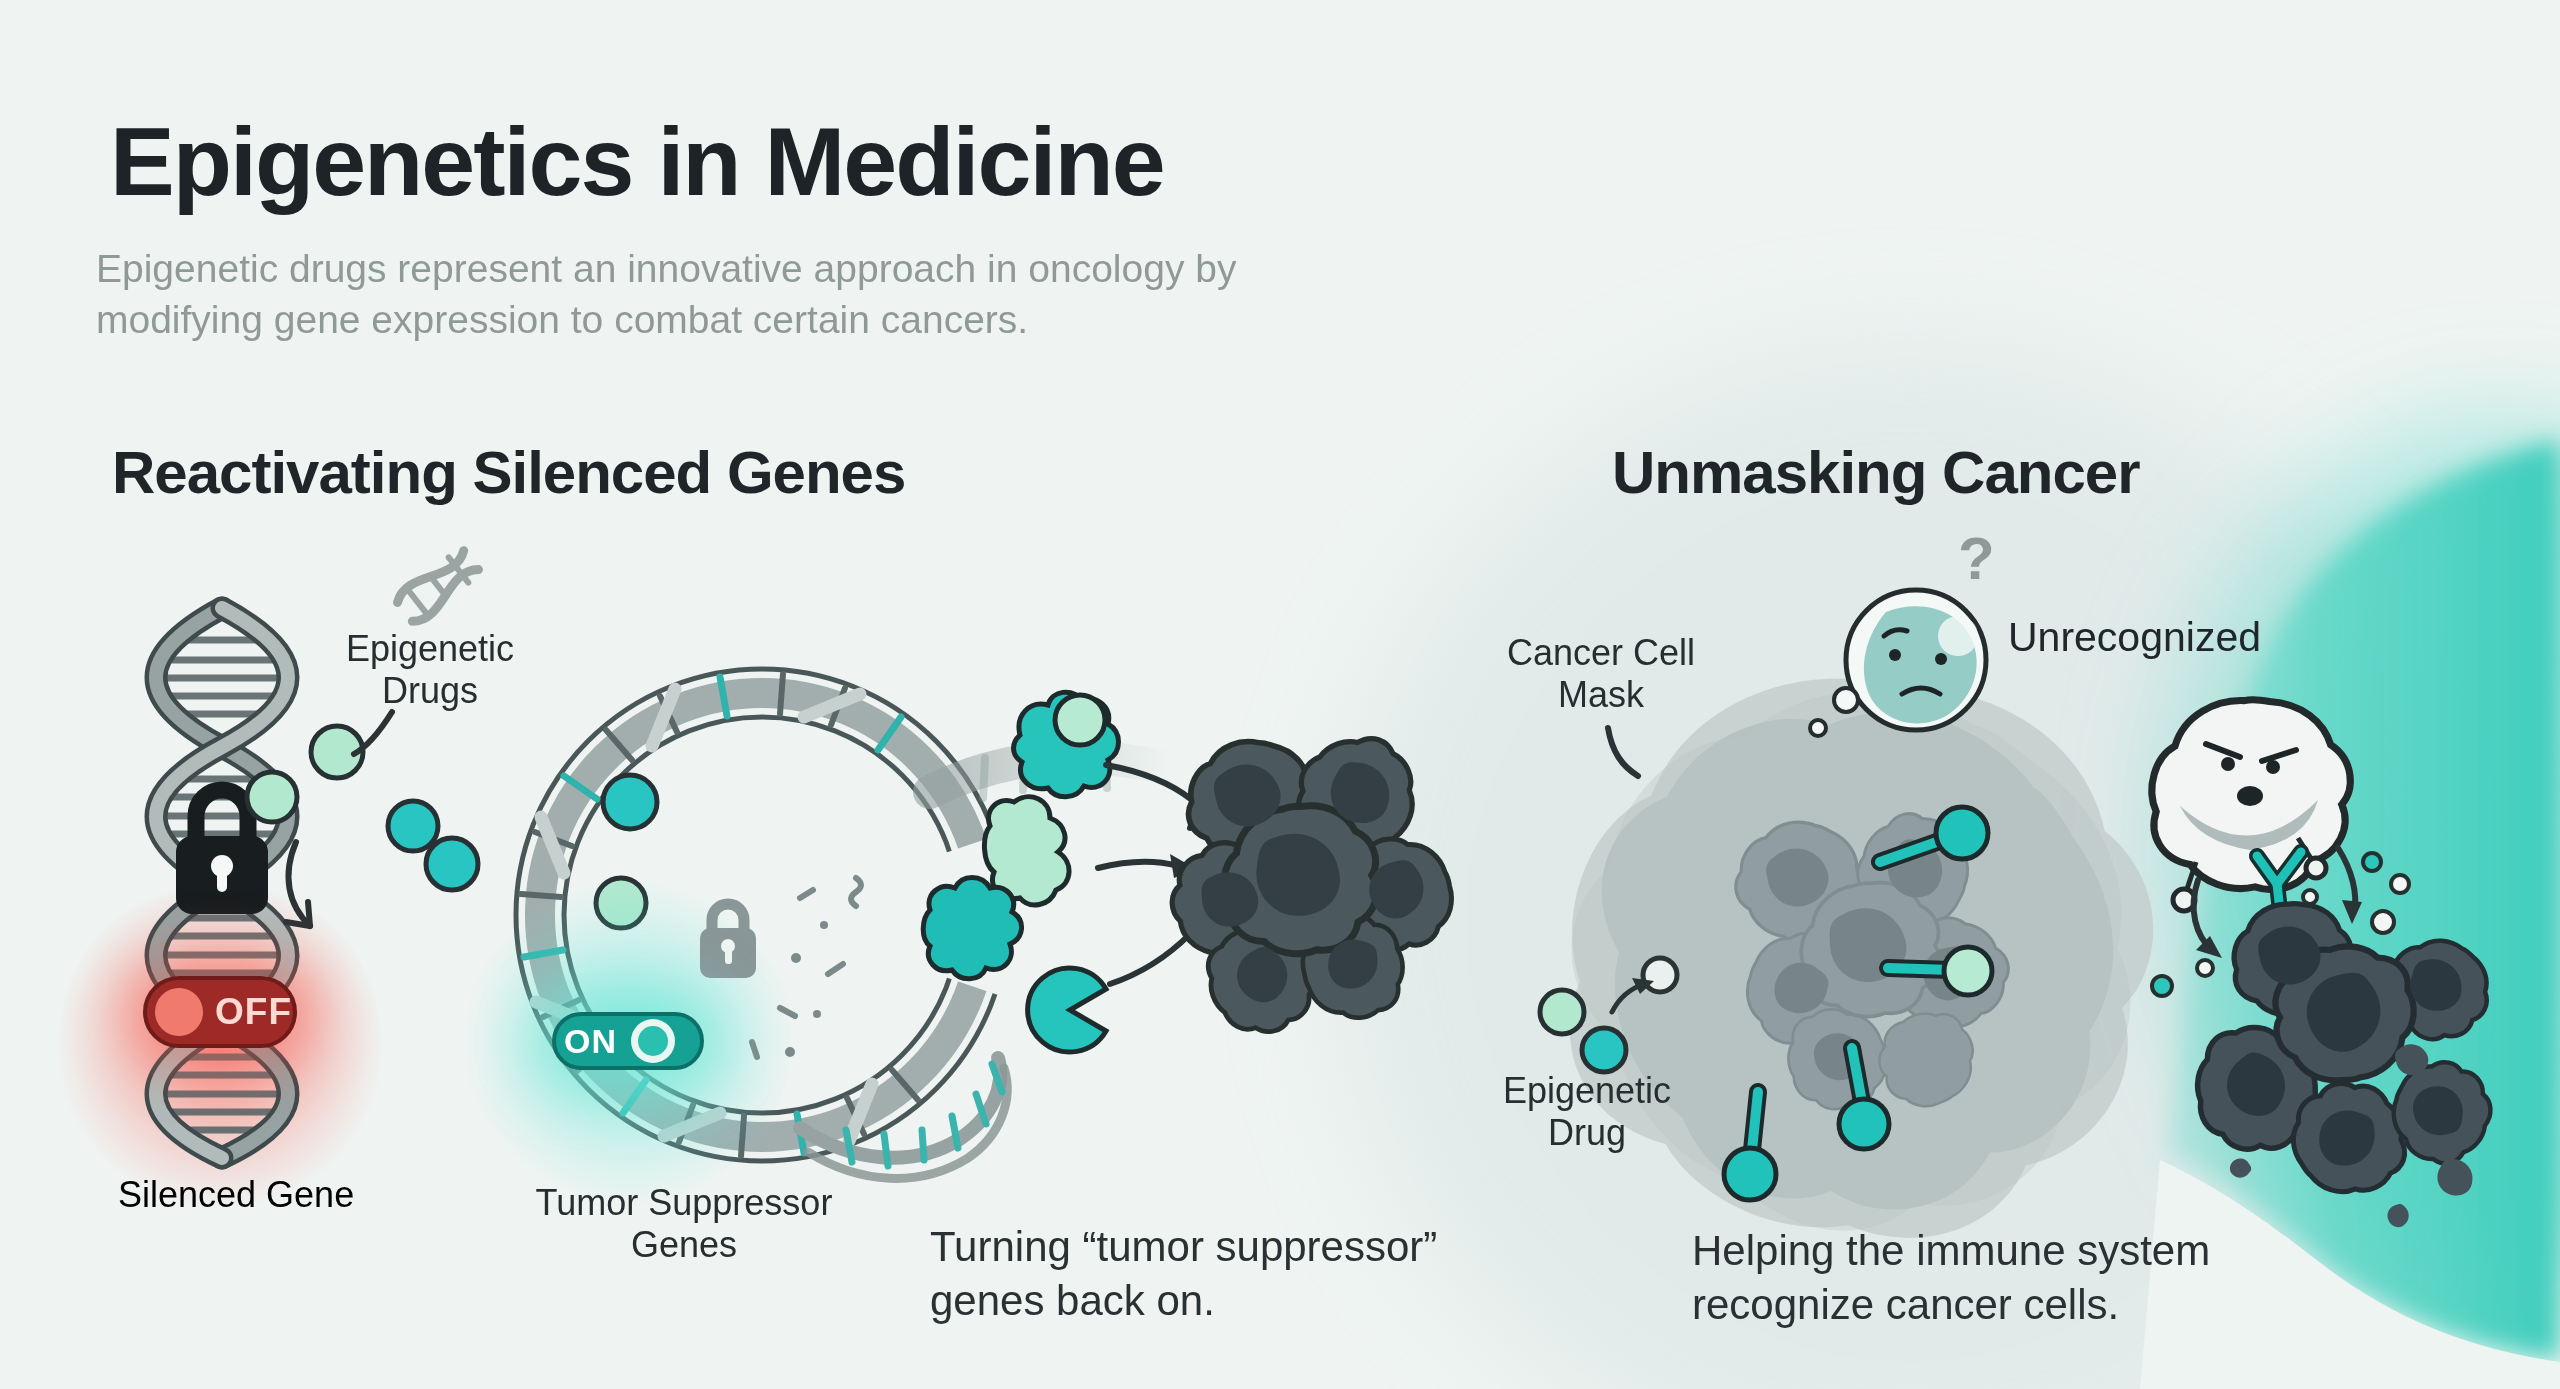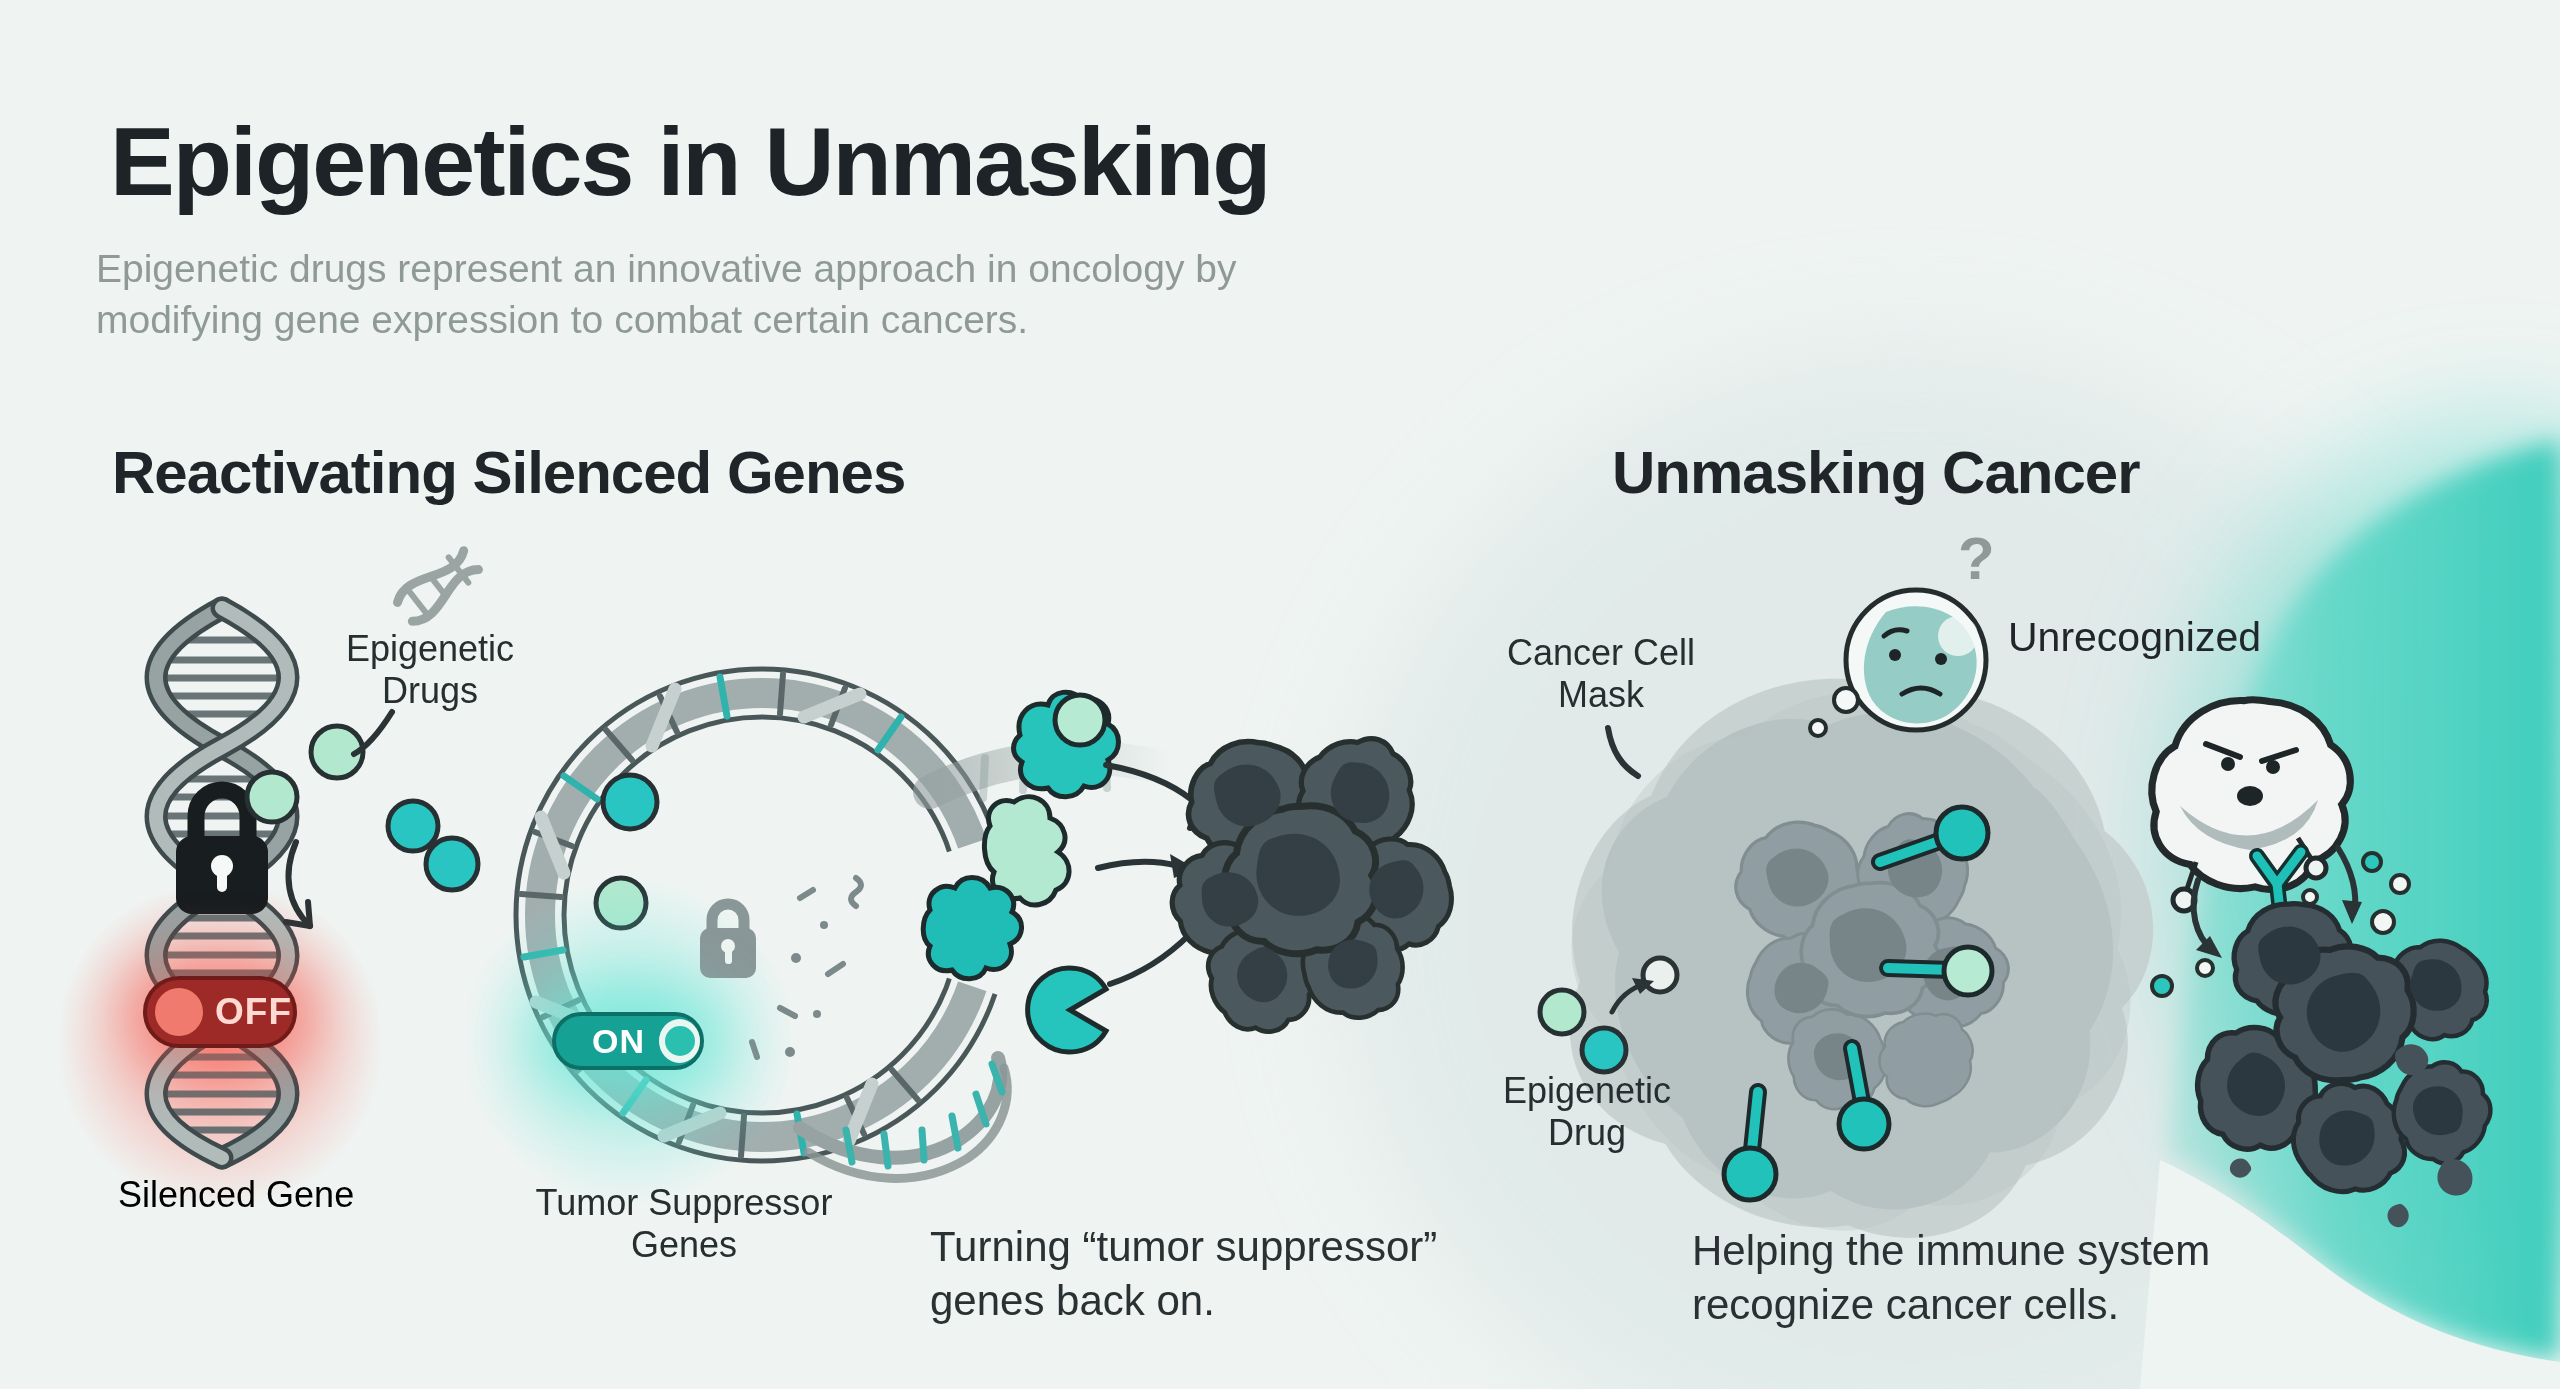--- a/index.html
+++ b/index.html
@@ -28,21 +28,21 @@
   
   .toggle{position:absolute;display:flex;align-items:center;box-sizing:border-box;}
   .toggle-off{left:143px;top:976px;width:154px;height:72px;border-radius:36px;
       background:#9e2a27;border:4px solid #6f1b19;
       box-shadow:0 0 55px 22px rgba(243,84,70,.45);}
   .toggle-off .knob{width:48px;height:48px;border-radius:50%;background:#ef7a6d;margin-left:8px;}
   .toggle-off .tlabel{color:#ffd9d2;font-weight:700;font-size:37px;margin-left:12px;letter-spacing:1px;}
   .toggle-on{left:552px;top:1012px;width:152px;height:58px;border-radius:29px;
       background:#15a294;border:4px solid #0d6f66;
       box-shadow:0 0 55px 24px rgba(104,230,214,.55);}
-  .toggle-on .tlabel{color:#ffffff;font-weight:700;font-size:34px;margin-left:36px;letter-spacing:1px;}
+  .toggle-on .tlabel{color:#ffffff;font-weight:700;font-size:34px;margin-left:8px;letter-spacing:1px;}
   .toggle-on .knob{width:44px;height:44px;border-radius:50%;background:#e9f7f3;margin-left:14px;
       display:flex;align-items:center;justify-content:center;}
   .toggle-on .knob::after{content:"";width:30px;height:30px;border-radius:50%;background:#2abfae;}
 </style>
 </head>
 <body>
 
 <div id="canvas">
 
 <svg id="art" viewBox="0 0 2560 1389" aria-hidden="true">
@@ -385,21 +385,21 @@
       <use href="#cellnuc" transform="translate(2412,1060) scale(0.8)"></use>
       <use href="#cellnuc" transform="translate(2455,1178) rotate(40) scale(0.9)"></use>
       <use href="#cellnuc" transform="translate(2398,1216) rotate(80) scale(0.55)"></use>
       <use href="#cellnuc" transform="translate(2365,965) scale(0.4)"></use>
       <use href="#cellnuc" transform="translate(2390,1000) rotate(120) scale(0.35)"></use>
       <use href="#cellnuc" transform="translate(2240,1168) rotate(160) scale(0.5)"></use>
     </g>
   </g>
 </svg>
 
-<div class="txt title">Epigenetics in Unmasking</div>
+<div class="txt title">Epigenetics in Medicine</div>
 <div class="txt subtitle">Epigenetic drugs represent an innovative approach in oncology by modifying gene expression to combat certain cancers.</div>
 
 <div class="txt h2 h2-left">Reactivating Silenced Genes</div>
 <div class="txt h2 h2-right">Unmasking Cancer</div>
 
 <div class="txt label center lbl-epidrugs">Epigenetic Drugs</div>
 <div class="txt label muted lbl-silenced">Silenced Gene</div>
 <div class="txt label center lbl-tumorsup">Tumor Suppressor Genes</div>
 <div class="txt label center lbl-mask">Cancer Cell Mask</div>
 

